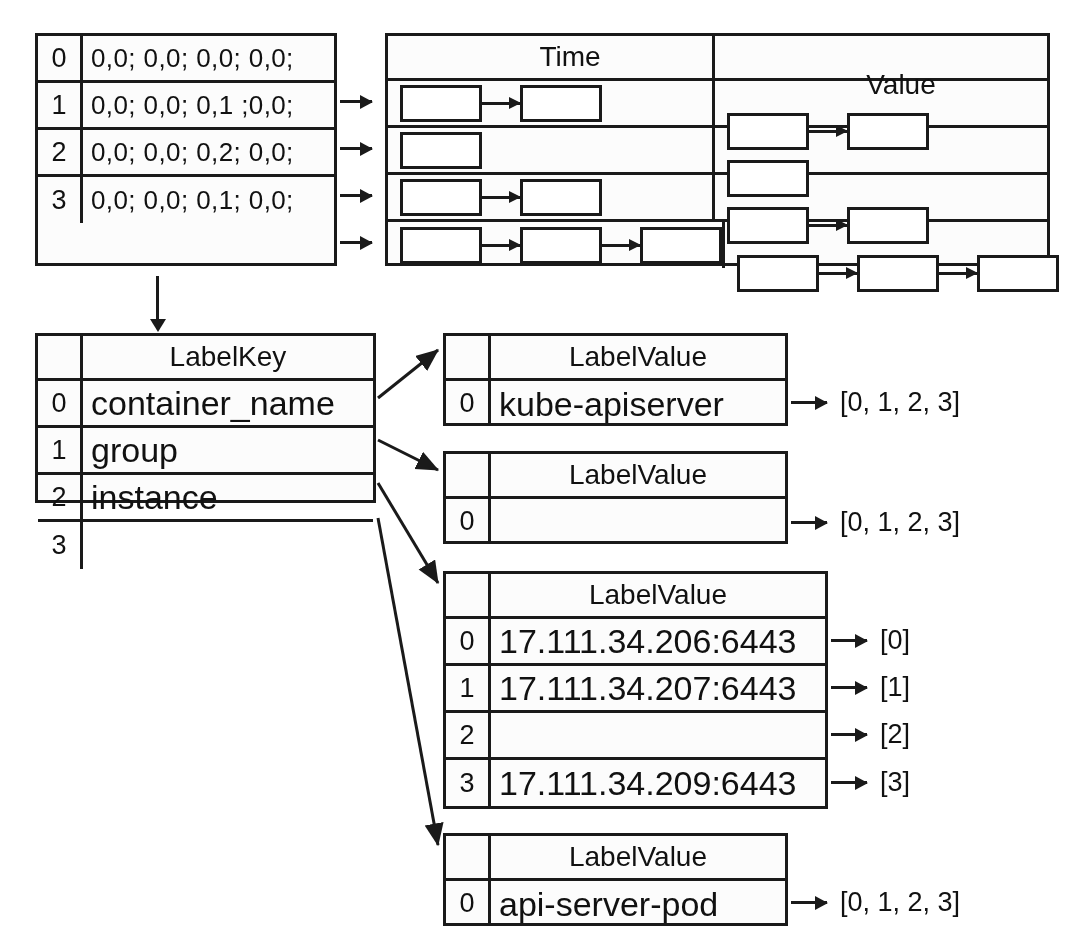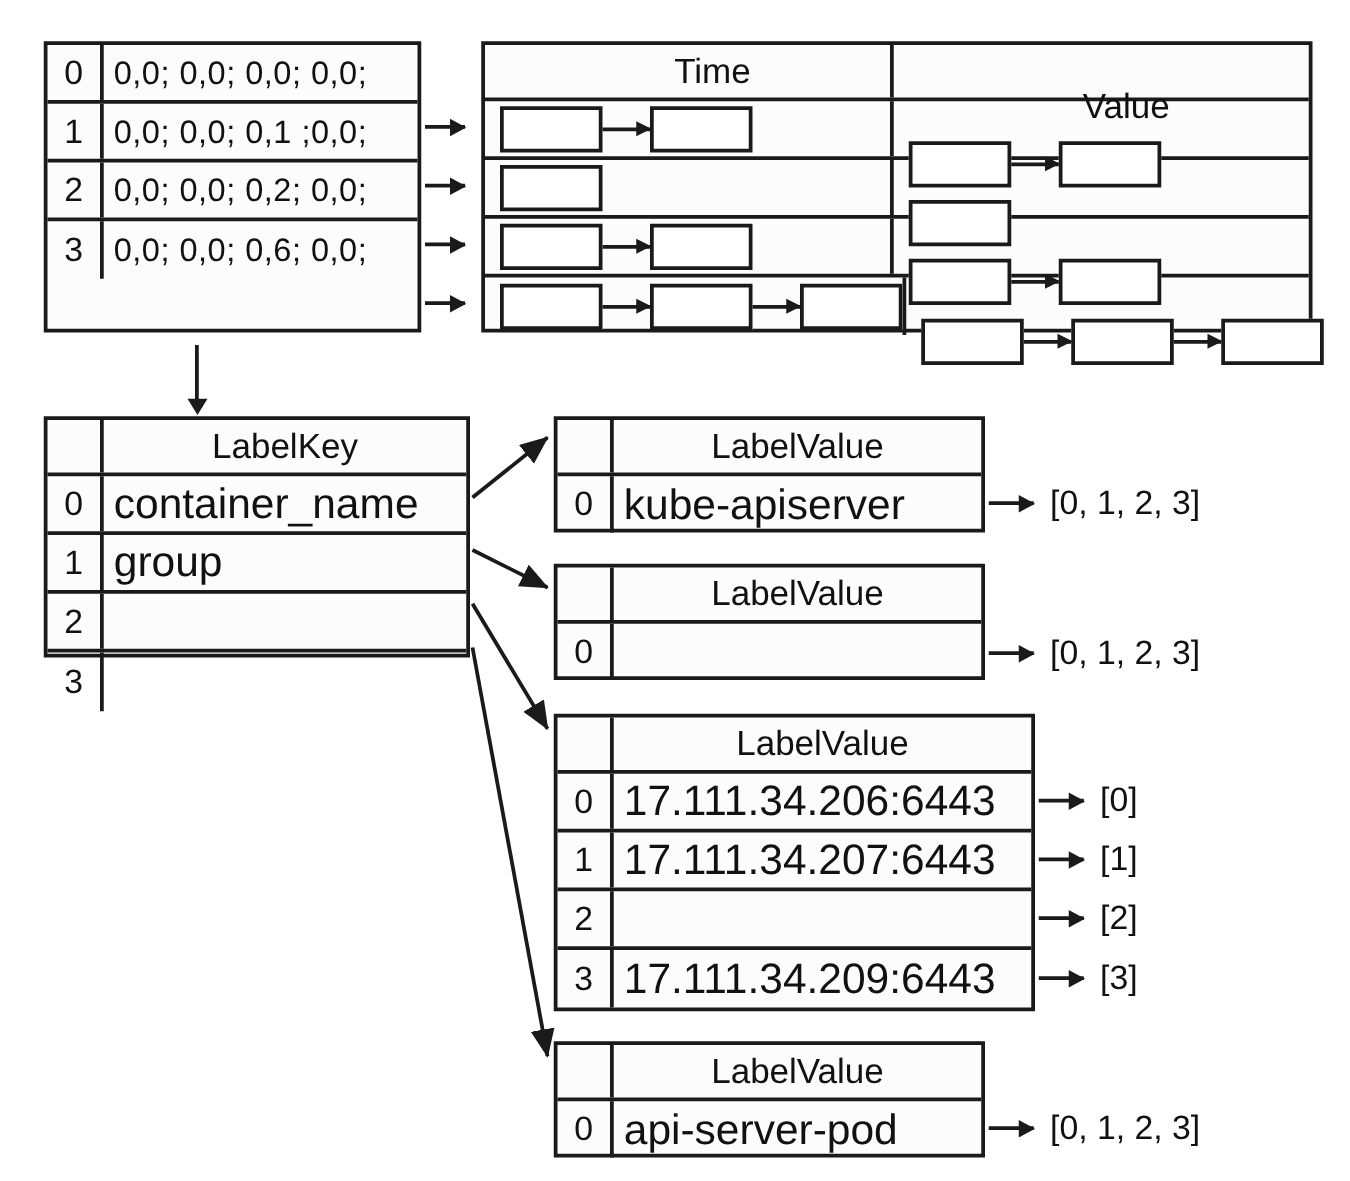--- a/index.html
+++ b/index.html
@@ -147,21 +147,21 @@
     content: "";
     position: absolute;
     left: -6.5px;
     bottom: -12px;
     border-top: 13px solid #1a1a1a;
     border-left: 8px solid transparent;
     border-right: 8px solid transparent;
   }
 
   
-  #labelkey-table { left: 35px; top: 333px; width: 341px; height: 193px; }
+  #labelkey-table { left: 35px; top: 333px; width: 341px; height: 170px; }
   #labelkey-table .tidx { width: 45px; }
   #labelkey-table .hdr { height: 45px; }
   #labelkey-table .drow { height: 47px; }
   #labelkey-table .drow:last-child { height: 47px; }
 
   
   .lv .tidx { width: 45px; }
   .lv .hdr { height: 45px; }
   .lv .drow { height: 45px; }
 
@@ -218,21 +218,21 @@
     <div class="trow drow">
       <div class="tidx">1</div>
       <div class="tcell">0,0; 0,0; 0,1 ;0,0;</div>
     </div>
     <div class="trow drow">
       <div class="tidx">2</div>
       <div class="tcell">0,0; 0,0; 0,2; 0,0;</div>
     </div>
     <div class="trow drow">
       <div class="tidx">3</div>
-      <div class="tcell">0,0; 0,0; 0,6; 0,0;</div>
+      <div class="tcell">0,0; 0,0; 0,1; 0,0;</div>
     </div>
   </div>
 
   <div class="rowarrow" style="left:340px; top:100px; width:32px;"></div>
   <div class="rowarrow" style="left:340px; top:147px; width:32px;"></div>
   <div class="rowarrow" style="left:340px; top:194px; width:32px;"></div>
   <div class="rowarrow" style="left:340px; top:241px; width:32px;"></div>
 
   <div class="tbl" id="timevalue-table">
     <div class="trow hdr">
@@ -319,20 +319,21 @@
     <div class="trow drow">
       <div class="tidx">0</div>
       <div class="tcell">container_name</div>
     </div>
     <div class="trow drow">
       <div class="tidx">1</div>
       <div class="tcell">group</div>
     </div>
     <div class="trow drow">
       <div class="tidx">2</div>
+      <div class="tcell">instance</div>
     </div>
     <div class="trow drow">
       <div class="tidx">3</div>
     </div>
   </div>
 
   <svg id="fanout-arrows" viewBox="0 0 1080 945">
     <defs>
       <marker id="ah" markerWidth="9" markerHeight="9" refX="7.2" refY="3.2" orient="auto" markerUnits="strokeWidth">
         <path d="M0,0 L7.6,3.2 L0,6.4 z" fill="#1a1a1a"></path>

